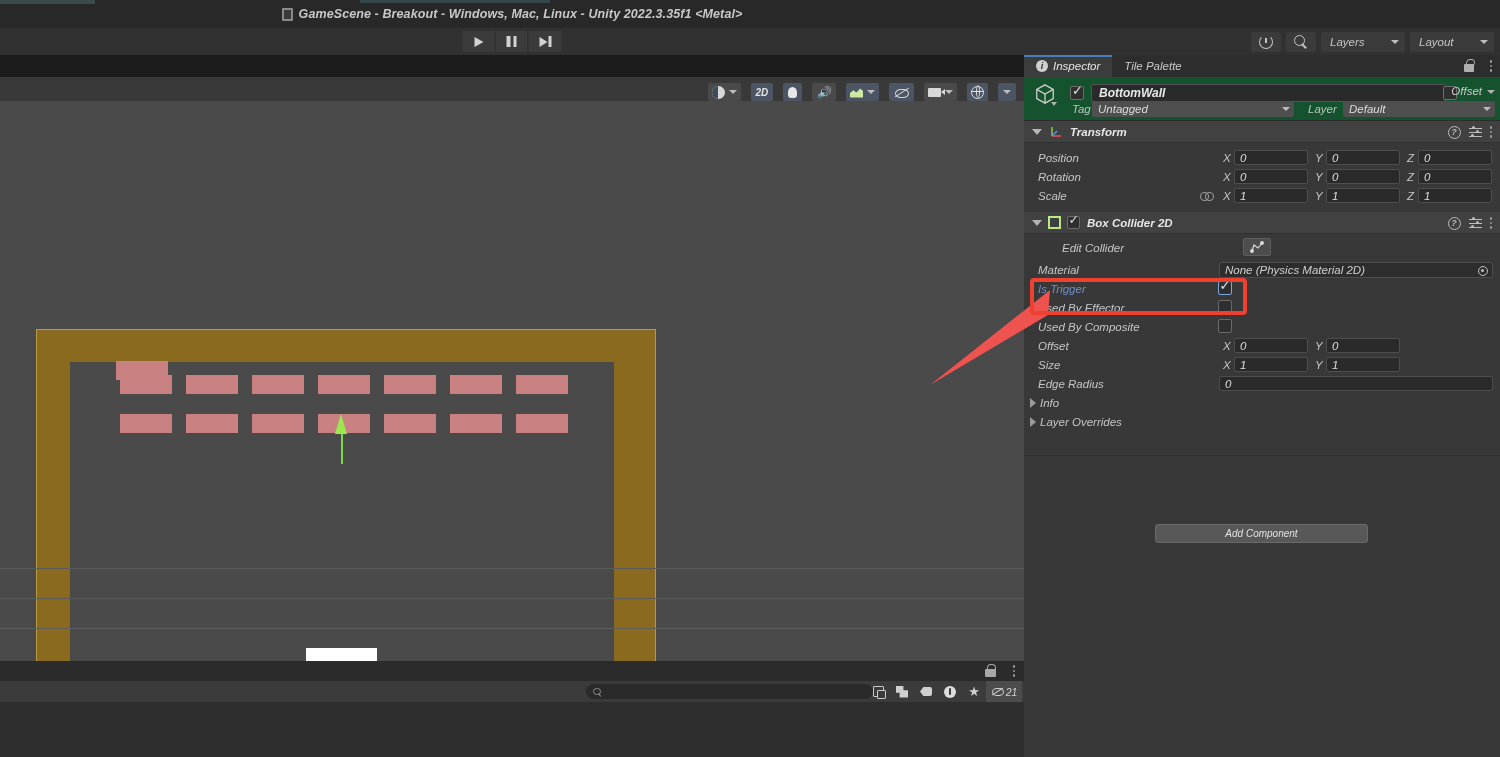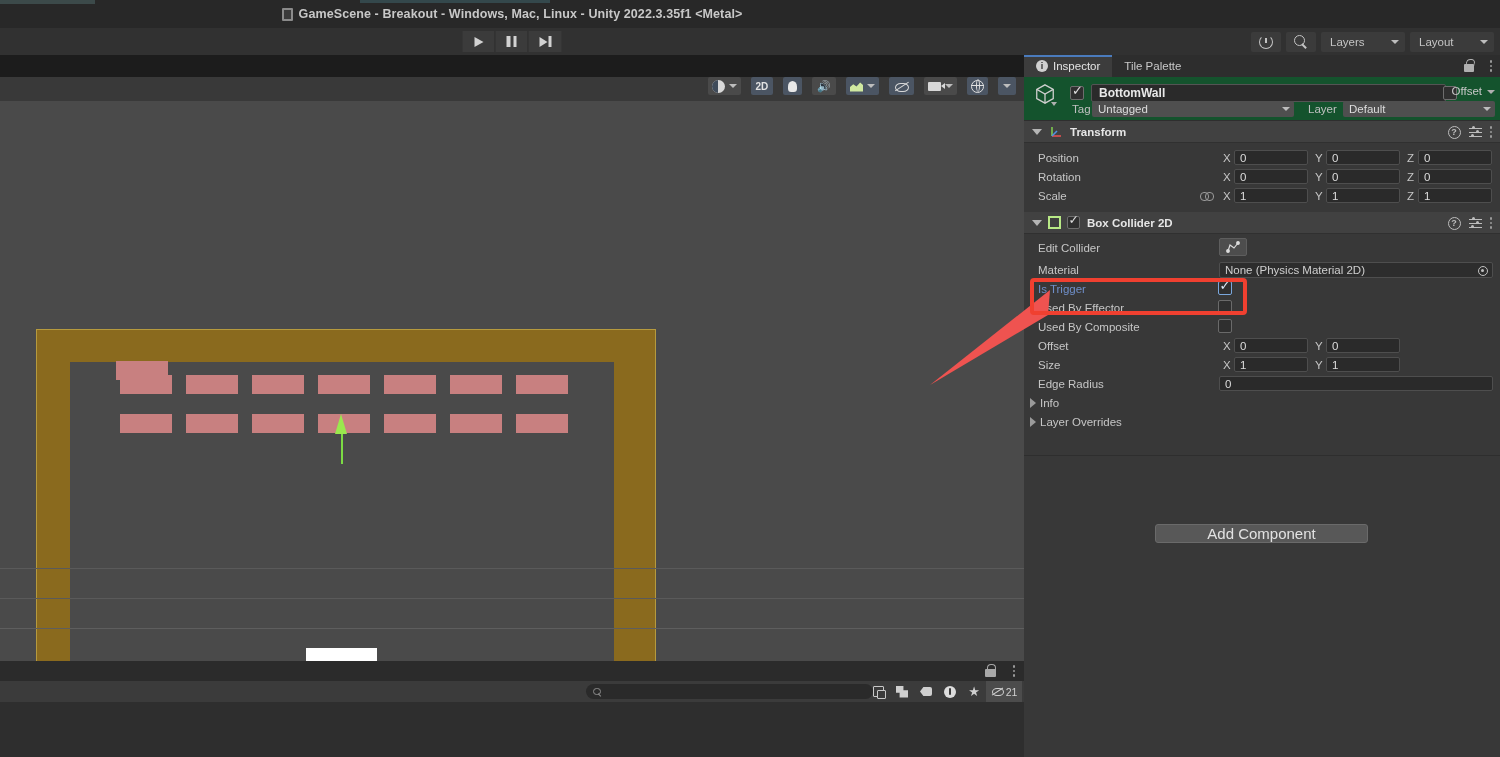--- a/index.html
+++ b/index.html
@@ -2,21 +2,21 @@
 <html><head>
 <meta charset="utf-8">
 <style>
   * { box-sizing: border-box; margin: 0; padding: 0; }
   html, body {
     width: 1500px; height: 757px;
     background: #1c1c1c;
     font-family: "Liberation Sans", "DejaVu Sans", sans-serif;
     overflow: hidden;
   }
-  #root { position: relative; width: 1355px; height: 757px; }
+  #root { position: relative; width: 1355px; height: 757px; font-style: italic; }
 
   
   .titlebar {
     position: absolute; left: 0; top: 0; width: 1500px; height: 28px;
     background: #282828;
   }
   .titlebar-accent {
     position: absolute; left: 0; top: 0; width: 95px; height: 4px;
     background: #3c4a4a;
   }
@@ -123,21 +123,21 @@
   }
   .scene-tabrow .kebab {
     position: absolute; right: 8px; top: 4px;
   }
   .kebab { display:flex; flex-direction: column; gap: 2px; }
   .kebab i { display:block; width:2.5px; height:2.5px; background:#9a9a9a; border-radius:50%; }
 
   .scene-toolbar {
     position: absolute; left: 0; top: 77px; width: 1024px; height: 24px;
     background: #393939;
-    display: flex; align-items: flex-start; justify-content: flex-end;
+    display: flex; align-items: flex-end; justify-content: flex-end;
     padding-right: 8px; gap: 10px;
   }
   .st-btn {
     height: 18px; background: #4b5563; border-radius: 2px;
     display: flex; align-items: center; justify-content: center;
     padding: 0 5px; gap: 4px; color: #e2e2e2; font-size: 10px; font-weight: bold;
   }
   .st-btn.off { background: #4a4a4a; }
   .st-btn.grp { padding: 0 4px; }
   .sphere-half {
@@ -495,21 +495,21 @@
     content:""; position:absolute; left:2.3px; top:2.3px; width:3px; height:3px;
     background:#c0c0c0; border-radius:50%;
   }
   .sep-line {
     position: absolute; left: 0; width: 476px; height: 1px; background: #2e2e2e;
   }
   .add-comp {
     position: absolute; left: 131px; top: 469px; width: 213px; height: 19px;
     background: #585858; border: 1px solid #6a6a6a; border-radius: 3px;
     display: flex; align-items: center; justify-content: center;
-    color: #e2e2e2; font-size: 15px;
+    color: #e2e2e2; font-size: 10px;
   }
 
   
   .callout-box {
     position: absolute; left: 176px; top: 351px; width: 781px; height: 205px;
     background: #ef5350; border-radius: 4px;
     display: flex; flex-direction: column; align-items: center;
     justify-content: center; gap: 8px;
   }
   .callout-line {
@@ -807,21 +807,21 @@
             <b></b>
           </span>
         <span class="kebab">
             <i></i>
             <i></i>
             <i></i>
           </span>
       </span>
     </div>
 
-    <div class="prop-row" style="height:24px; margin-top:2px;">
+    <div class="prop-row" style="height:24px; margin-top:2px;margin-left:24px;">
       <span class="prop-label">Edit Collider</span>
       <span style="position:absolute; left:195px; top:2px; width:28px; height:18px; background:#4d4d4d; border:1px solid #5e5e5e; border-radius:2px; display:flex; align-items:center; justify-content:center;">
         <svg width="14" height="12" viewBox="0 0 14 12" fill="none" stroke="#dcdcdc" stroke-width="1.2">
           <path d="M2 10 L4 4 L8 7 L12 2"></path>
           <circle cx="2" cy="10" r="1.3" fill="#dcdcdc"></circle>
           <circle cx="12" cy="2" r="1.3" fill="#dcdcdc"></circle>
         </svg>
       </span>
     </div>
 

